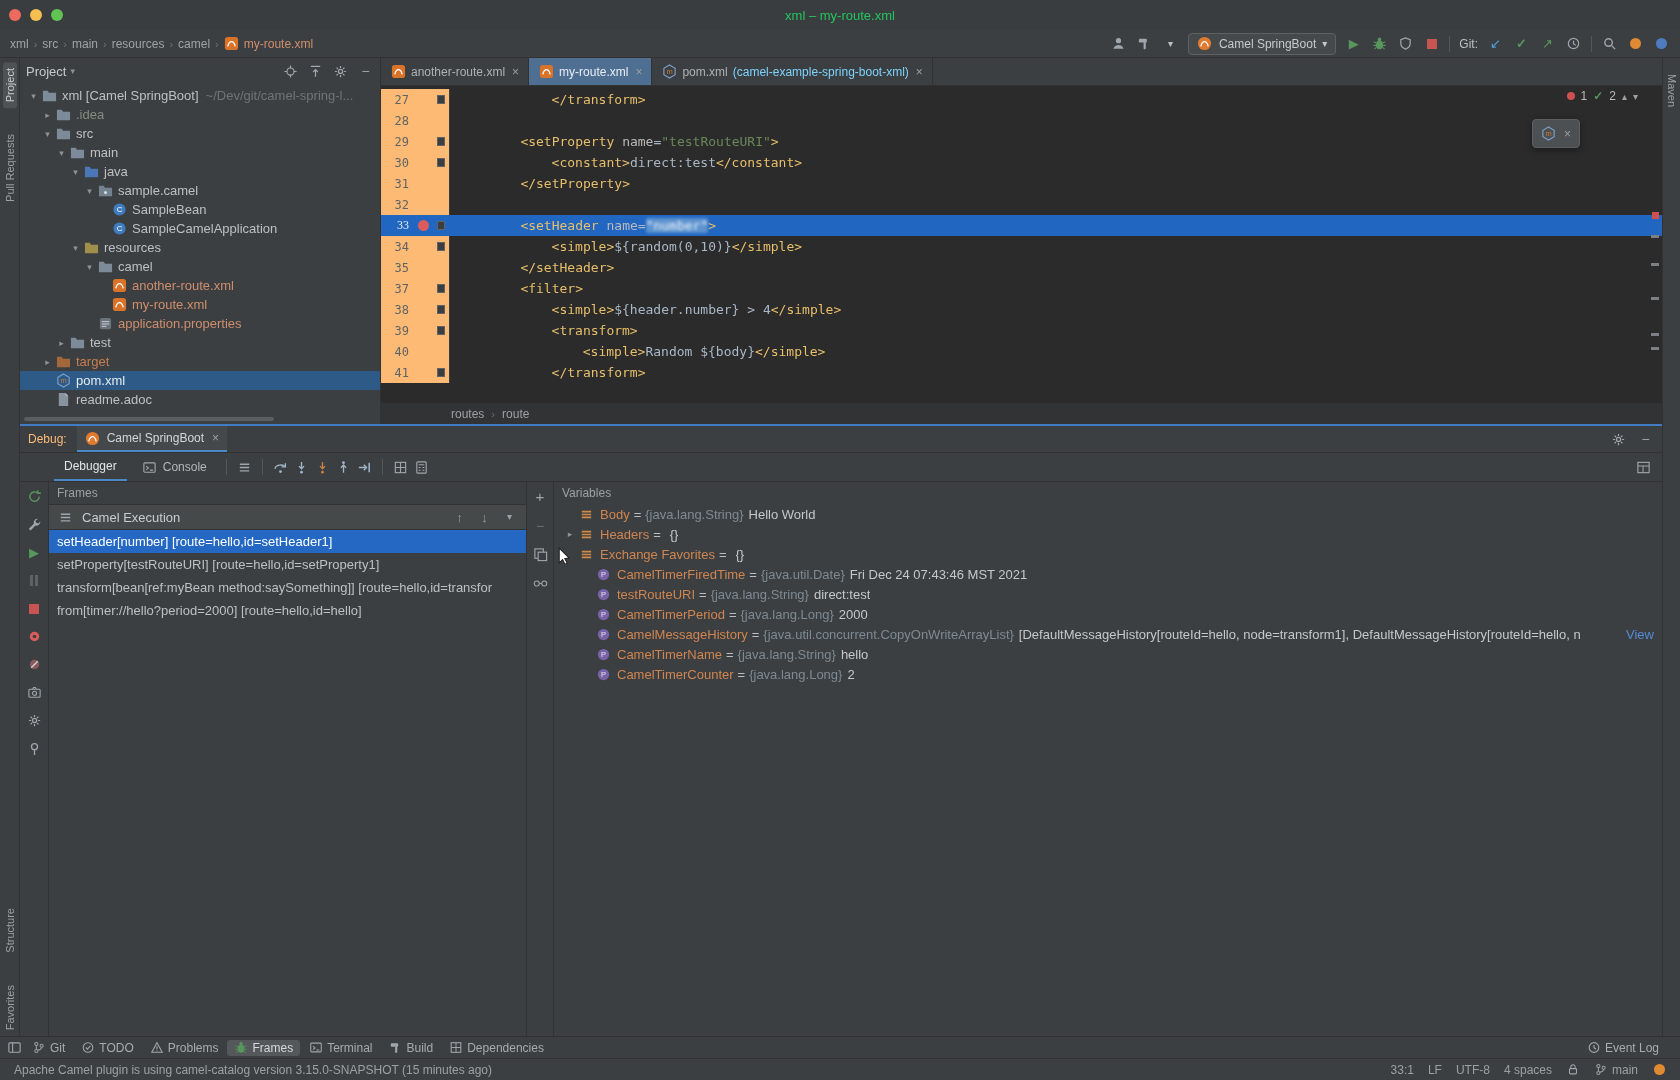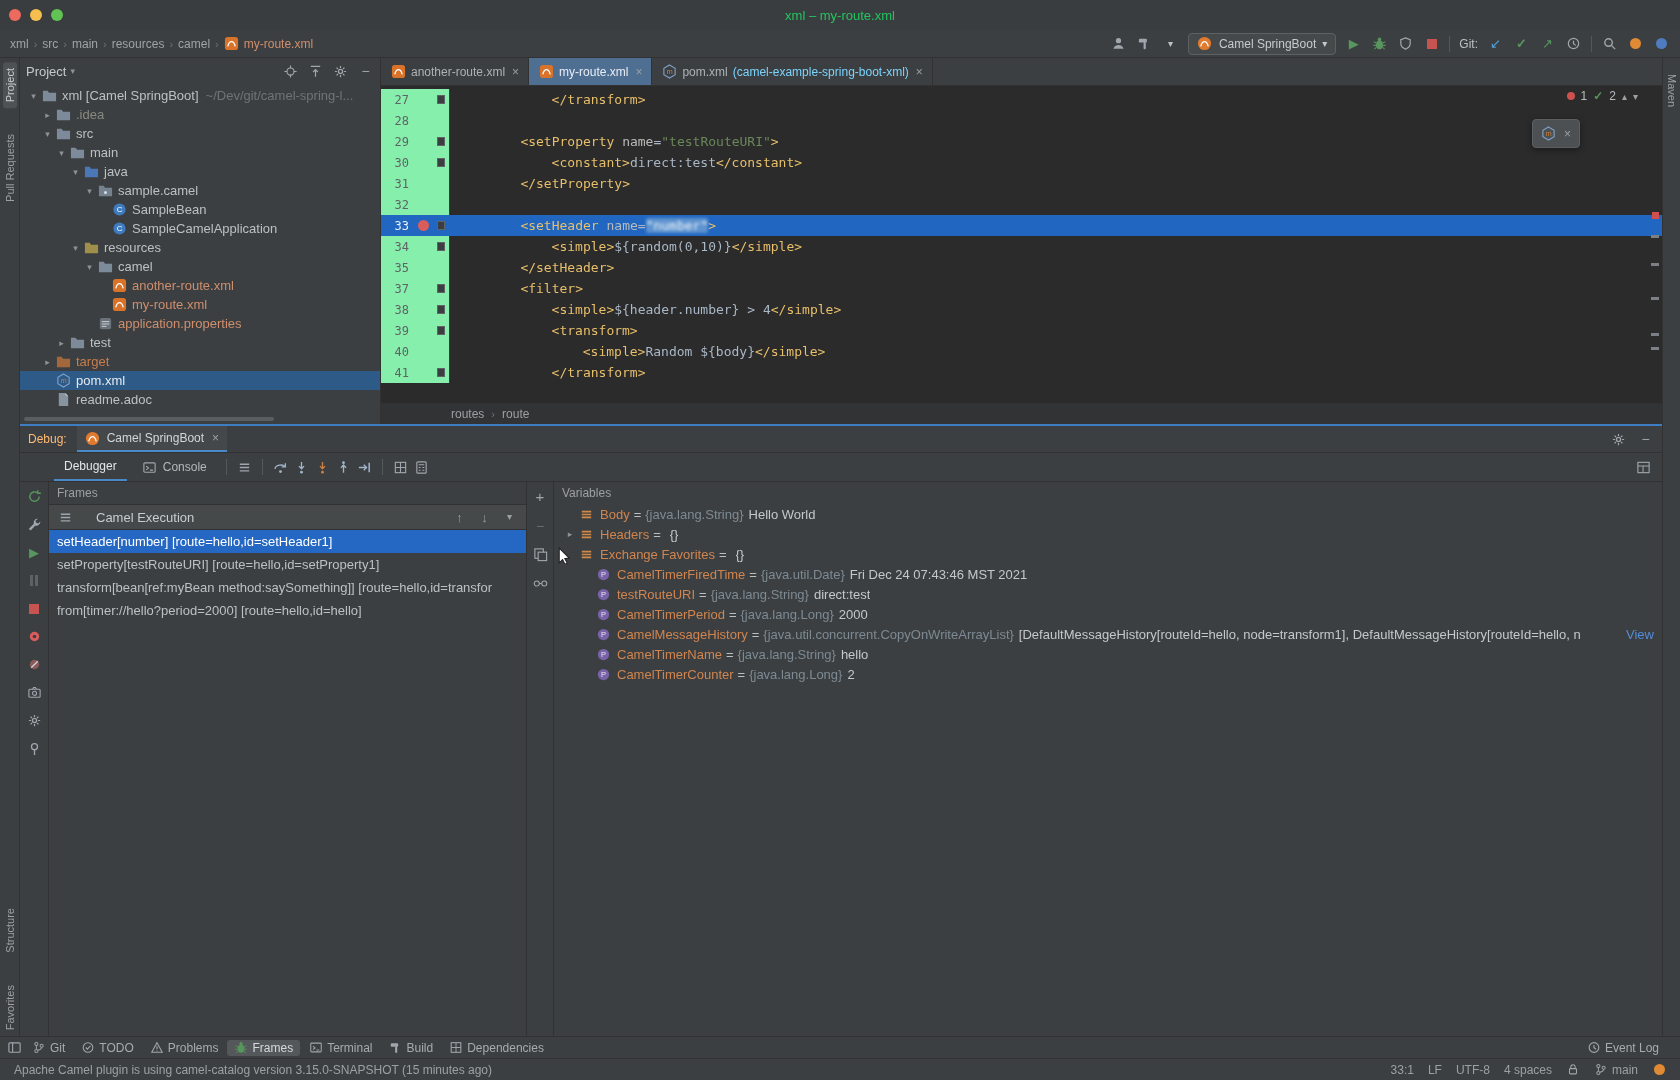--- a/index.html
+++ b/index.html
@@ -43,31 +43,31 @@
   #tree-scroll{position:absolute;left:4px;bottom:3px;width:250px;height:4px;border-radius:2px;background:#5a5e61;}
   
   #editor{position:absolute;left:381px;top:58px;right:18px;height:366px;background:#2b2b2b;}
   #tabs{height:27px;background:#3c3f41;border-bottom:1px solid #323232;display:flex;align-items:stretch;font-size:12px;}
   .tab{display:flex;align-items:center;gap:5px;padding:0 9px;color:#adb2b6;border-right:1px solid #323232;}
   .tab .extra{color:#7dd3fc;}
   .tab.sel{background:#4e6e92;color:#e8eef5;}
   .tabx{color:#9aa0a6;font-size:12px;margin-left:2px;}
   #codewrap{position:absolute;left:0;right:0;top:27px;bottom:20px;overflow:hidden;padding-top:4px;}
   .cl{height:21px;display:flex;align-items:center;font-family:"DejaVu Sans Mono",monospace;font-size:13px;color:#a9b7c6;white-space:pre;}
-  .gut{background:#86efac;height:21px;display:inline-flex;align-items:center;}
+  .gut{background:#fdba74;height:21px;display:inline-flex;align-items:center;}
   .lnum{width:34px;flex:0 0 34px;justify-content:flex-end;padding-right:6px;color:#606366;font-size:12px;box-sizing:border-box;}
   .bpcol{width:17px;flex:0 0 17px;justify-content:center;}
   .foldcol{width:17px;flex:0 0 17px;justify-content:center;border-right:1px solid #3a3d3f;}
   .bpdot{width:11px;height:11px;border-radius:50%;background:#db5c5c;display:block;}
   .foldmark{width:6px;height:7px;border:1px solid #5f6366;background:#3b3e40;display:block;}
   .ctext{display:inline-flex;align-items:center;}
   .tag{color:#e8bf6a;} .attr{color:#bababa;} .pun{color:#a9b7c6;} .val{color:#6a8759;} .txt{color:#a9b7c6;}
   .valhl{background:#5d93cf;border-radius:2px;color:#eef4fa;filter:blur(1.6px);}
   .cur{background:#2166c0;}
-  .cur .gut{background:transparent;border-right-color:transparent;}
+  .cur .gut{background:transparent;border-right-color:transparent;font-family:Liberation Serif, serif;}
   .cur .lnum{color:#e8f1fa;}
   #estripe{position:absolute;right:0;top:27px;bottom:20px;width:14px;}
   .smark{position:absolute;right:3px;}
   .smark.red{width:7px;height:7px;background:#d05050;}
   .smark.gray{width:8px;height:3px;background:#7c8084;}
   #insp{position:absolute;top:4px;right:24px;display:flex;align-items:center;gap:6px;font-size:12px;color:#b7bbbe;}
   .inspdot{width:8px;height:8px;border-radius:50%;background:#d05050;display:inline-block;}
   .inspok{color:#57965c;font-weight:bold;}
   .inspchev{color:#9da0a2;font-size:10px;}
   #mvn-pop{position:absolute;top:34px;right:82px;width:46px;height:27px;background:#4c5052;border:1px solid #5c6062;border-radius:4px;display:flex;align-items:center;justify-content:center;gap:5px;box-shadow:0 2px 6px rgba(0,0,0,.4);}
@@ -79,21 +79,21 @@
   .dbg-tab{display:flex;align-items:center;gap:6px;height:100%;padding:0 8px;color:#d3d6d9;background:#45484a;border-bottom:2px solid #4a88c7;box-sizing:border-box;}
   #dbg-hicons{margin-left:auto;display:flex;gap:10px;color:#9fa6ad;}
   #dbg-toolbar{height:28px;display:flex;align-items:center;border-bottom:1px solid #323232;padding-left:34px;gap:4px;font-size:12px;}
   .dtab{display:flex;align-items:center;gap:5px;height:100%;padding:0 10px;color:#b4b8bb;box-sizing:border-box;}
   .dtab.sel{color:#e2e6e9;border-bottom:2px solid #4a88c7;}
   .tbsep{width:1px;height:16px;background:#55585a;margin:0 5px;}
   #dbg-body{position:absolute;left:0;right:0;top:56px;bottom:0;display:flex;}
   #dbg-strip{width:28px;flex:0 0 28px;background:#3c3f41;border-right:1px solid #323232;display:flex;flex-direction:column;align-items:center;gap:11px;padding-top:6px;}
   #frames{width:477px;flex:0 0 477px;border-right:1px solid #323232;overflow:hidden;}
   .panel-title{height:22px;display:flex;align-items:center;padding:0 8px;font-size:12px;color:#9da0a2;}
-  #thread-row{height:24px;display:flex;align-items:center;gap:22px;background:#45494a;border-top:1px solid #323232;border-bottom:1px solid #323232;padding:0 8px;color:#c8ccd0;}
+  #thread-row{height:24px;display:flex;align-items:center;gap:8px;background:#45494a;border-top:1px solid #323232;border-bottom:1px solid #323232;padding:0 8px;color:#c8ccd0;}
   #thread-btns{display:flex;align-items:center;gap:8px;color:#9da0a2;}
   .frow{height:23px;display:flex;align-items:center;padding:0 8px;white-space:nowrap;overflow:hidden;color:#bcc0c3;font-size:13px;}
   .frow.sel{background:#2468c4;color:#fff;}
   #watchbar{width:26px;flex:0 0 26px;background:#3c3f41;border-right:1px solid #323232;display:flex;flex-direction:column;align-items:center;gap:12px;padding-top:6px;color:#9fa6ad;}
   #vars{flex:1 1 auto;overflow:hidden;}
   .vrow{height:20px;display:flex;align-items:center;white-space:nowrap;overflow:hidden;font-size:13px;padding-left:8px;position:relative;}
   .vrow.child{padding-left:25px;}
   .vrow .arr{width:16px;flex:0 0 16px;text-align:center;color:#8f9295;font-size:9px;}
   .vrow .fi{margin-right:6px;}
   .vname{color:#d08550;} .veq{color:#bcc0c3;padding:0 4px;} .vtype{color:#7d8a93;} 

